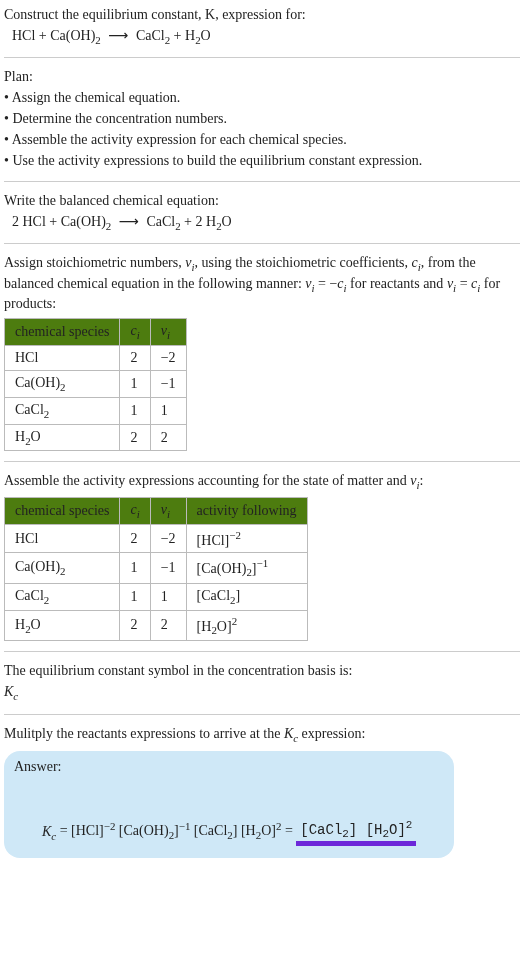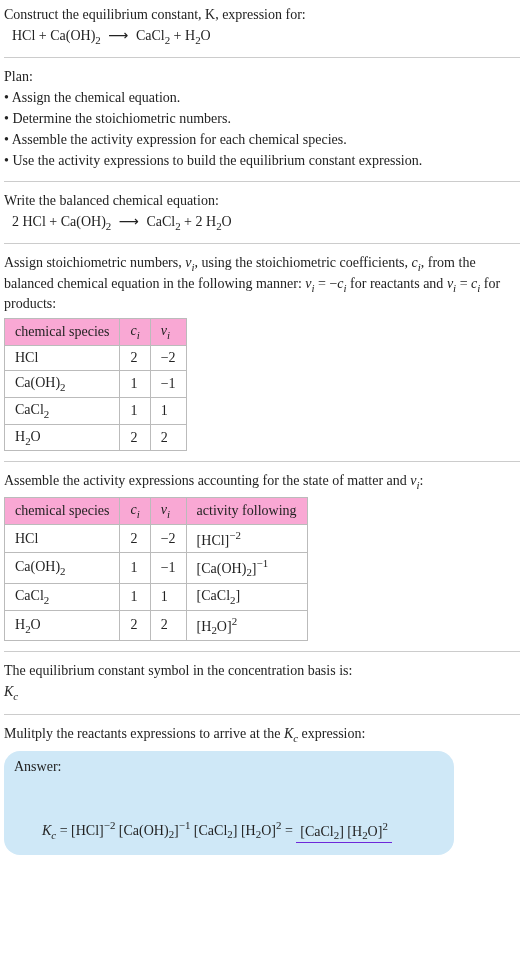--- a/index.html
+++ b/index.html
@@ -25,53 +25,53 @@
     border-collapse: collapse;
     margin: 4px 0 8px 0;
   }
   table.datatable th, table.datatable td {
     border: 1px solid #bbb;
     padding: 4px 10px;
     text-align: left;
     font-weight: normal;
     white-space: nowrap;
   }
-  table.datatable th { background: #f9a8d4; }
+  table.datatable th { background: #4d7c0f; }
   .answerbox {
     background: #cfe8f7;
     border-radius: 16px;
     padding: 8px 10px 12px 10px;
     margin-top: 6px;
     width: 430px;
   }
   .answerlabel { margin-bottom: 6px; }
   .kcexpr { padding-left: 28px; white-space: nowrap; margin-top: 44px; }
   .frac {
     display: inline-block;
     vertical-align: middle;
     text-align: center;
   }
-  .frac .num { display:block; border-bottom:1px solid #6d28d9; padding:0 4px; }
+  .frac .num { display:block; border-bottom:5px solid #6d28d9; padding:0 4px;font-family:Liberation Mono, monospace; }
   .frac .den { display:block; padding:0 4px; }
   .ital { font-style: italic; }
 </style>
 </head>
 <body>
 
 <p>
   <span>Construct the equilibrium constant, K, expression for:</span>
 </p>
 <p class="eqline">
   HCl + Ca(OH)<sub>2</sub> <span class="arrow">⟶</span> CaCl<sub>2</sub> + H<sub>2</sub>O
 </p>
 <hr>
 
 <p>Plan:</p>
 <p>• Assign the chemical equation.</p>
-<p>• Determine the stoichiometric numbers.</p>
+<p>• Determine the concentration numbers.</p>
 <p>• Assemble the activity expression for each chemical species.</p>
 <p>• Use the activity expressions to build the equilibrium constant expression.</p>
 <hr>
 
 <p>Write the balanced chemical equation:</p>
 <p class="eqline">
   2 HCl + Ca(OH)<sub>2</sub> <span class="arrow">⟶</span> CaCl<sub>2</sub> + 2 H<sub>2</sub>O
 </p>
 <hr>
 

